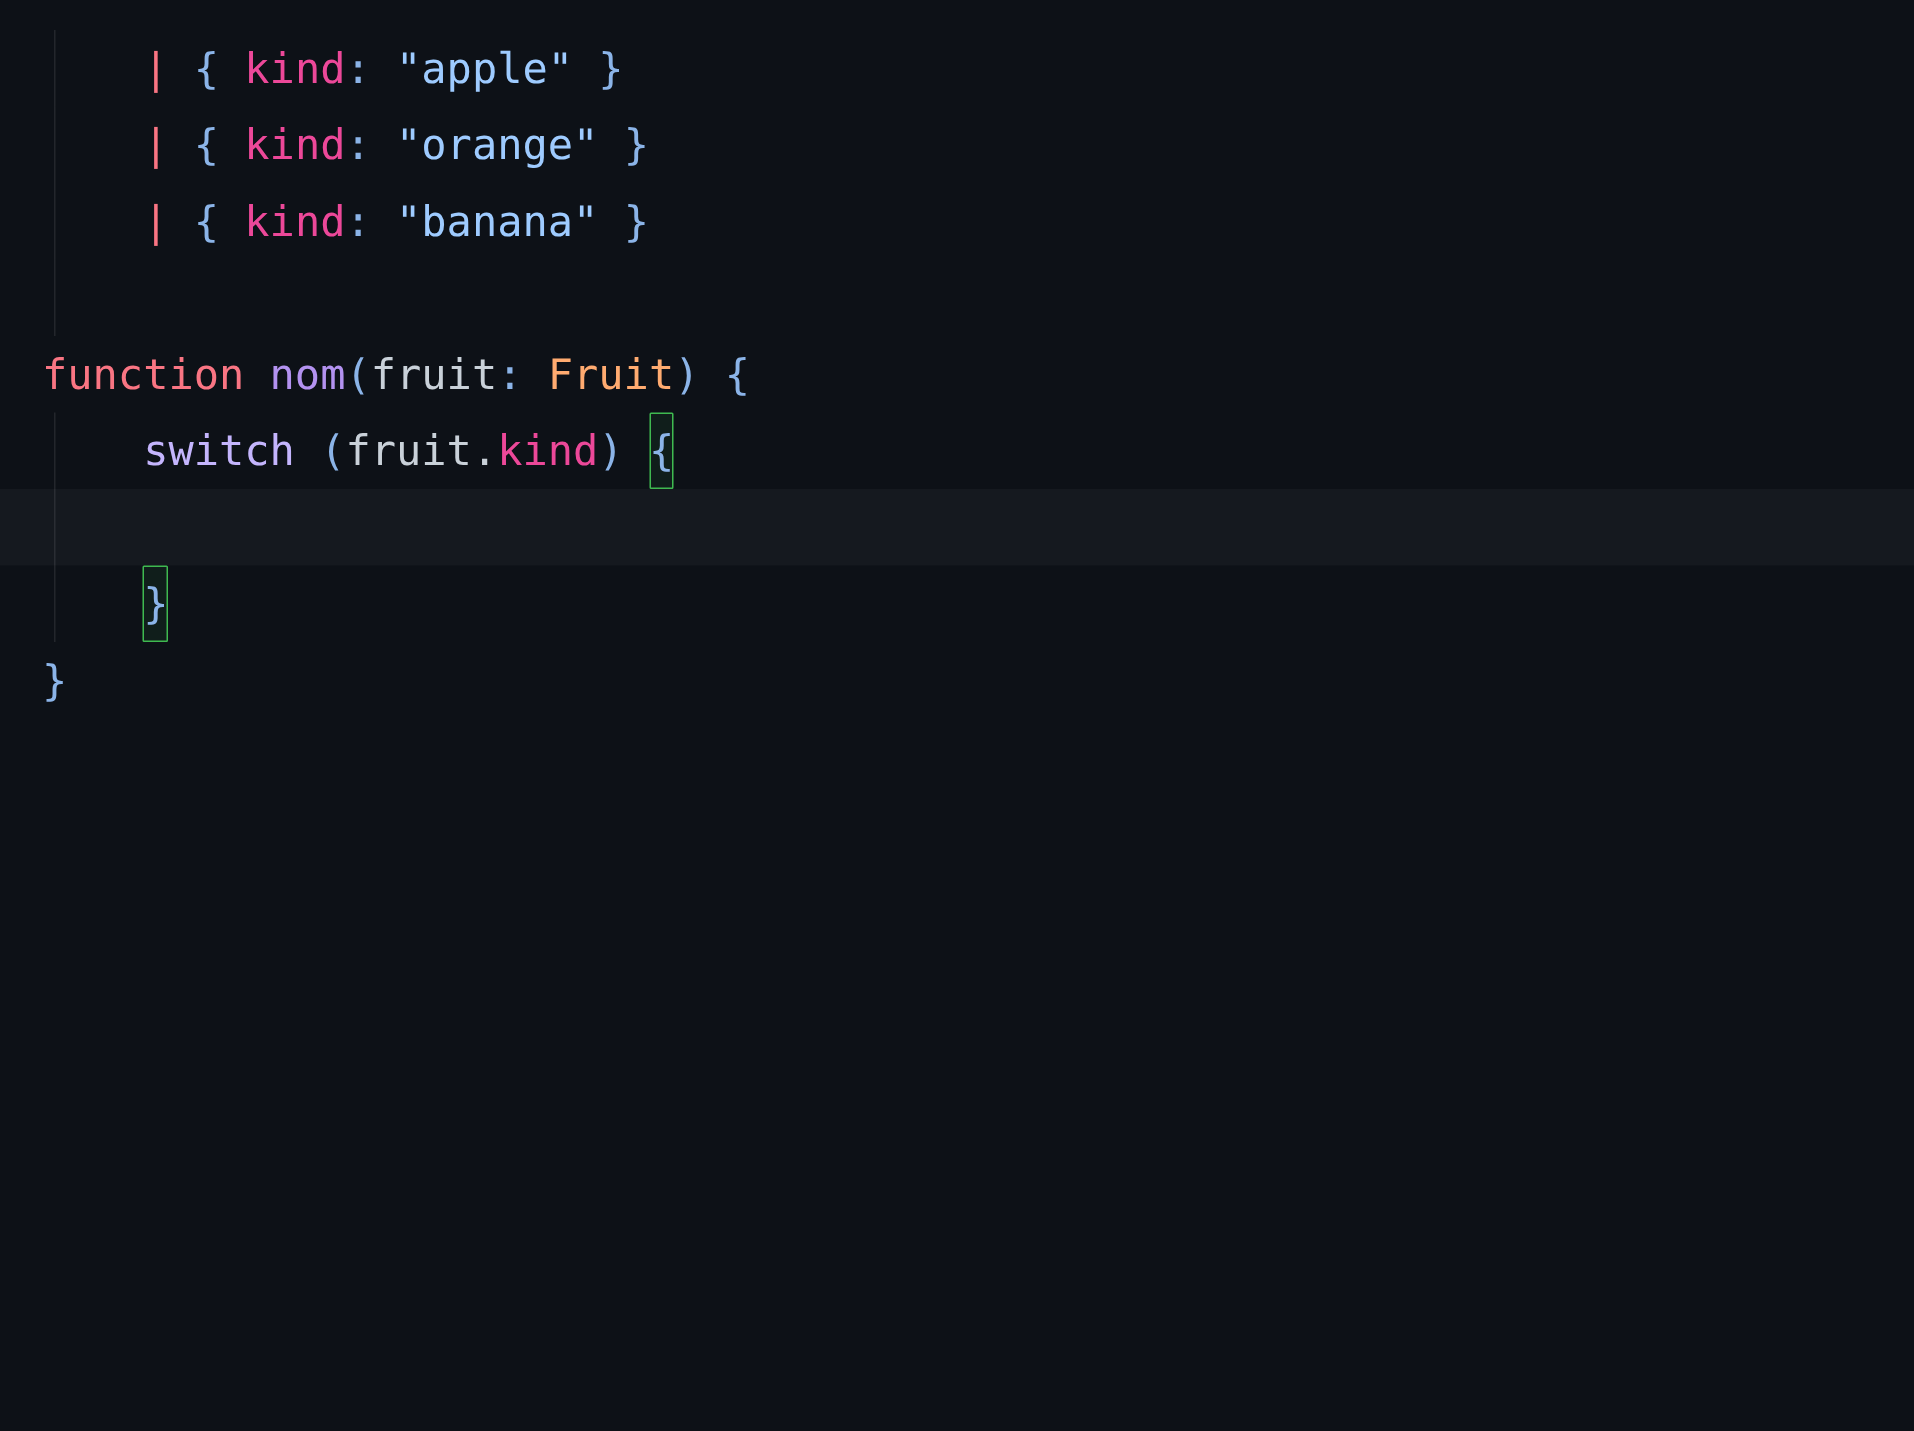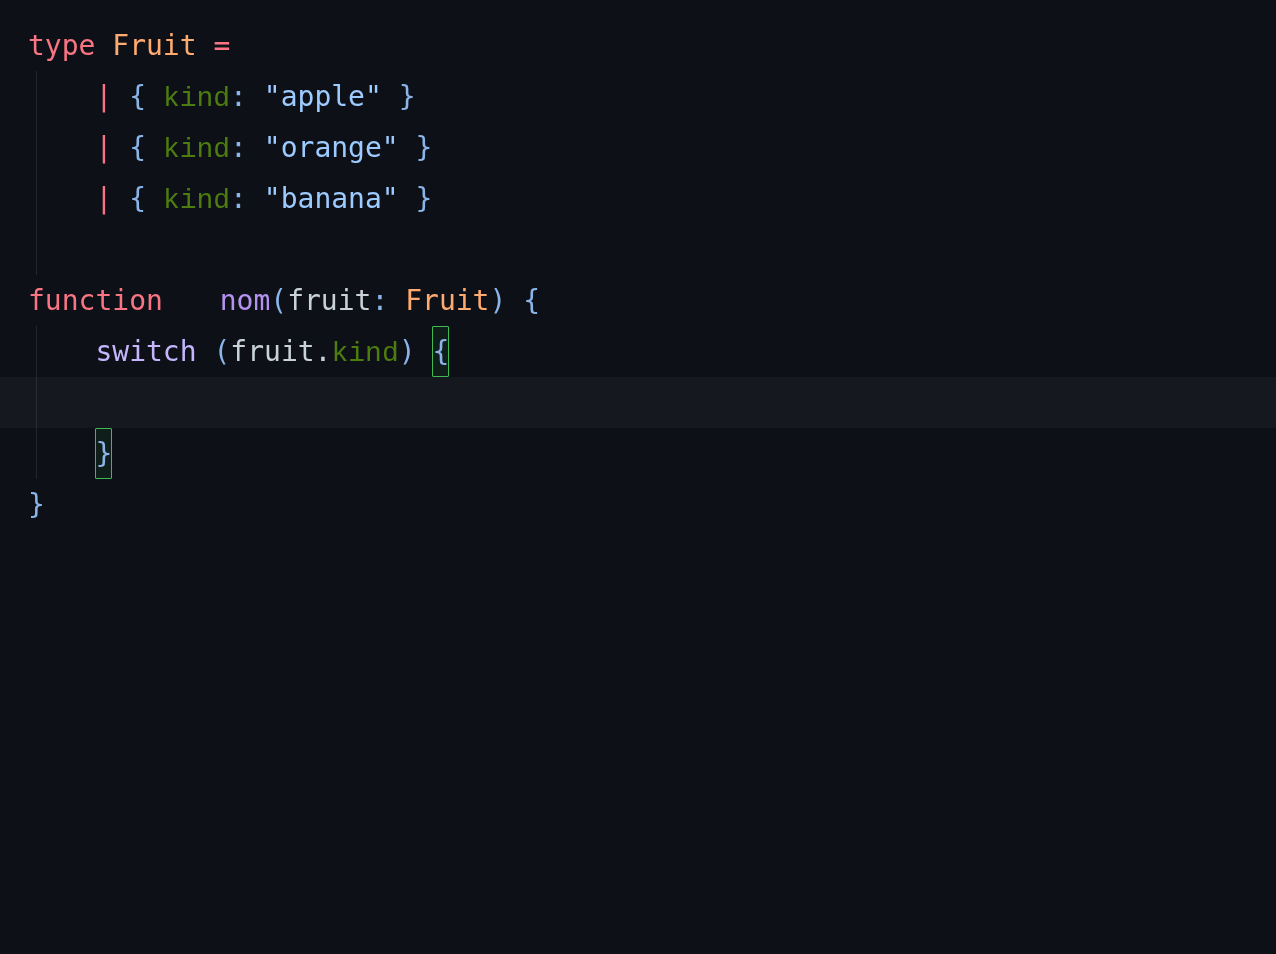--- a/index.html
+++ b/index.html
@@ -34,43 +34,42 @@
     position: absolute;
     left: 36px; 
     top: 0;
     bottom: 0;
     width: 1px;
     background: rgba(200,200,200,0.12);
   }
   
   .kw     { color: #f97583; }            
   .type   { color: #ffab70; }            
-  .fn     { color: #b392f0; margin-left: 40px; }            
-  .prop   { color: #4d7c0f; font-family: Liberation Mono, monospace; }            
+  .fn     { color: #b392f0; }            
+  .prop   { color: #ec4899; }            
   .str    { color: #9ecbff; }            
   .punct  { color: #8bb4e8; }            
   .op     { color: #f97583; }            
   .param  { color: #c9d1d9; }            
   .ctrl   { color: #c4b5fd; }            
   .dot    { color: #c9d1d9; }
   
   .match {
     outline: 1px solid #3fb950;
     outline-offset: -1px;
     background: rgba(63,185,80,0.08);
     border-radius: 1px;
     display: inline-block;
   }
 </style>
 </head>
 <body>
 
 <div class="editor">
 
-  <div class="line"><span class="kw">type</span> <span class="type">Fruit</span> <span class="op">=</span></div>
 
   <div class="line guide">    <span class="op">|</span> <span class="punct">{</span> <span class="prop">kind</span><span class="punct">:</span> <span class="str">"apple"</span> <span class="punct">}</span></div>
 
   <div class="line guide">    <span class="op">|</span> <span class="punct">{</span> <span class="prop">kind</span><span class="punct">:</span> <span class="str">"orange"</span> <span class="punct">}</span></div>
 
   <div class="line guide">    <span class="op">|</span> <span class="punct">{</span> <span class="prop">kind</span><span class="punct">:</span> <span class="str">"banana"</span> <span class="punct">}</span></div>
 
   <div class="line guide"> </div>
 
   <div class="line"><span class="kw">function</span> <span class="fn">nom</span><span class="punct">(</span><span class="param">fruit</span><span class="punct">:</span> <span class="type">Fruit</span><span class="punct">)</span> <span class="punct">{</span></div>

